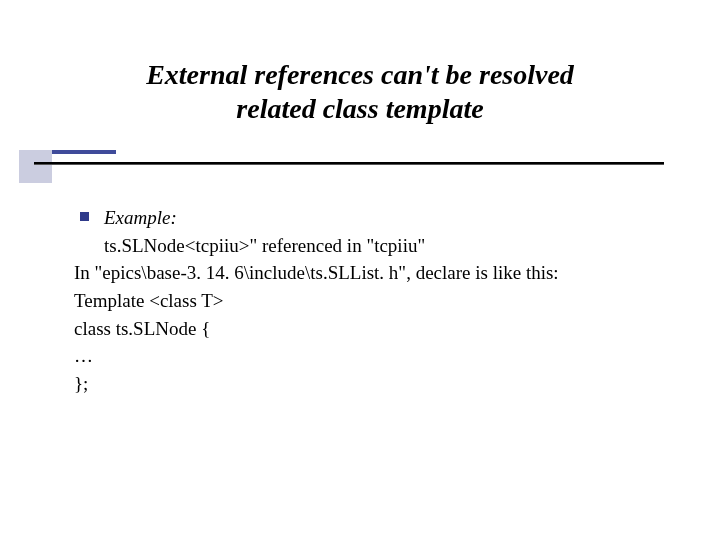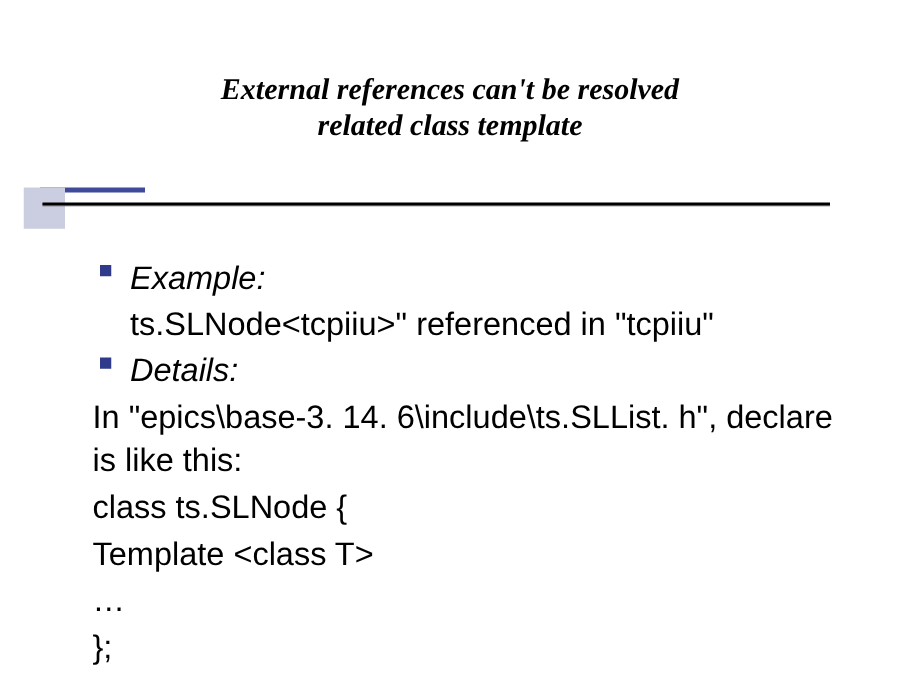--- a/index.html
+++ b/index.html
@@ -20,21 +20,21 @@
   }
   .title-block {
     position: absolute;
     top: 58px;
     left: 0;
     right: 0;
     text-align: center;
     font-family: Georgia, "Times New Roman", serif;
     font-style: italic;
     font-weight: bold;
-    font-size: 24px;
+    font-size: 28px;
     line-height: 1.2;
     color: #000;
   }
   .title-line1, .title-line2 { display: block; }
   
   .deco-thin-top {
     position: absolute;
     left: 32px;
     top: 150px;
     width: 84px;
@@ -56,23 +56,23 @@
     top: 150px;
     width: 33px;
     height: 33px;
     background: #cbcde0;
   }
   .body {
     position: absolute;
     left: 74px;
     top: 205px;
     width: 610px;
-    font-size: 26px;
+    font-size: 19px;
     line-height: 1.35;
-    font-family: Liberation Sans, sans-serif;
+    font-family: Liberation Serif, serif;
   }
   .body p {
     margin: 0 0 2px 0;
   }
   .bullet-row {
     position: relative;
     padding-left: 30px;
   }
   .sq {
     position: absolute;
@@ -104,25 +104,21 @@
   <div class="deco-line"></div>
 
   <div class="body">
 
     <p class="bullet-row">
       <span class="sq"></span>
       <span class="ital">Example:</span>
     </p>
     <p class="indent">ts.SLNode&lt;tcpiiu&gt;" referenced in "tcpiiu"</p>
 
-    <p class="bullet-row">
-      <span class="sq"></span>
-      <span class="ital">Details:</span>
-    </p>
     <p>In "epics\base-3. 14. 6\include\ts.SLList. h", declare is like this:</p>
+    <p>Template &lt;class T&gt;</p>
     <p>class ts.SLNode {</p>
-    <p>Template &lt;class T&gt;</p>
     <p>…</p>
     <p>};</p>
 
   </div>
 
 </div>
 
 </body></html>

